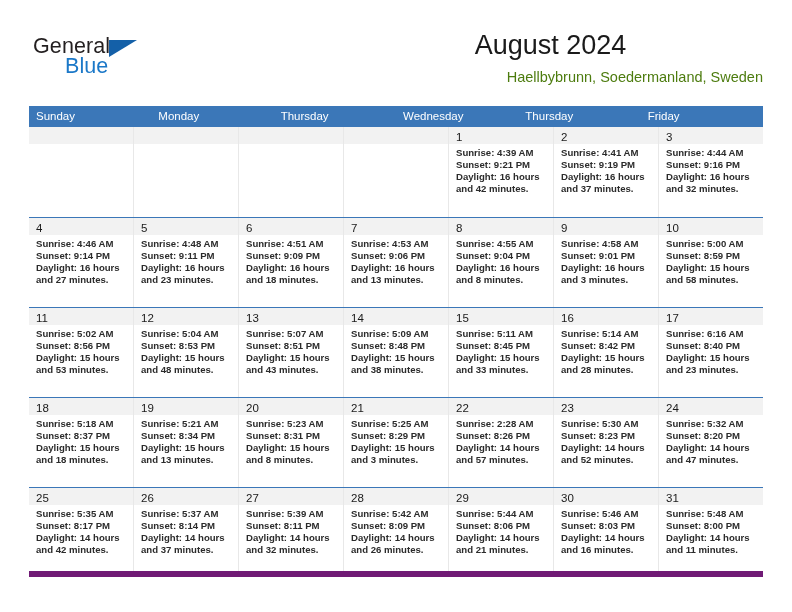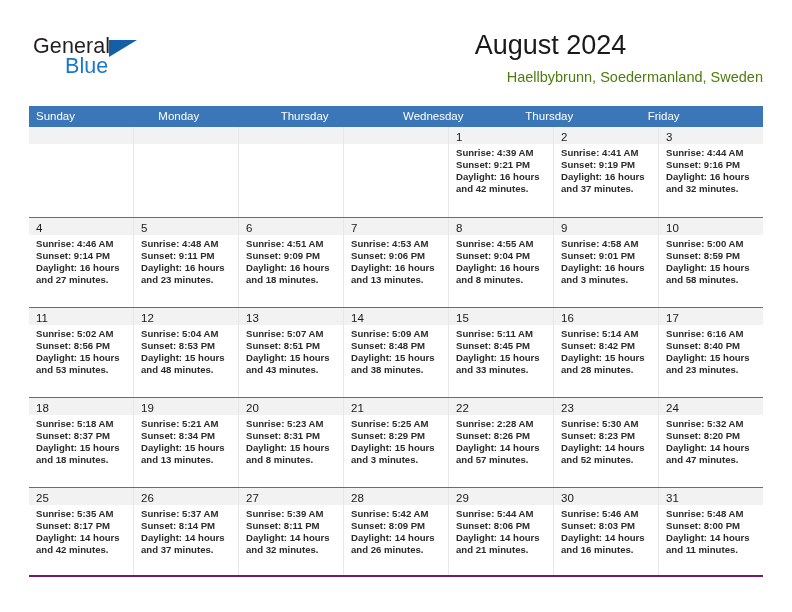--- a/index.html
+++ b/index.html
@@ -110,21 +110,21 @@
     white-space: nowrap;
   }
 
   .week-row {
     display: flex;
     height: 90px;
     border-top: 1px solid #3b77b8;
     box-sizing: border-box;
   }
   .week-row.first { border-top: none; }
-  .week-row.last { border-bottom: 2px solid #701a75; }
+  .week-row.last { border-bottom: 6px solid #701a75; }
 
   .day-cell {
     flex: 1 1 0;
     box-sizing: border-box;
     border-right: 1px solid #e8e8e8;
     background: #ffffff;
     position: relative;
     overflow: hidden;
   }
   .day-cell:last-child { border-right: none; }

